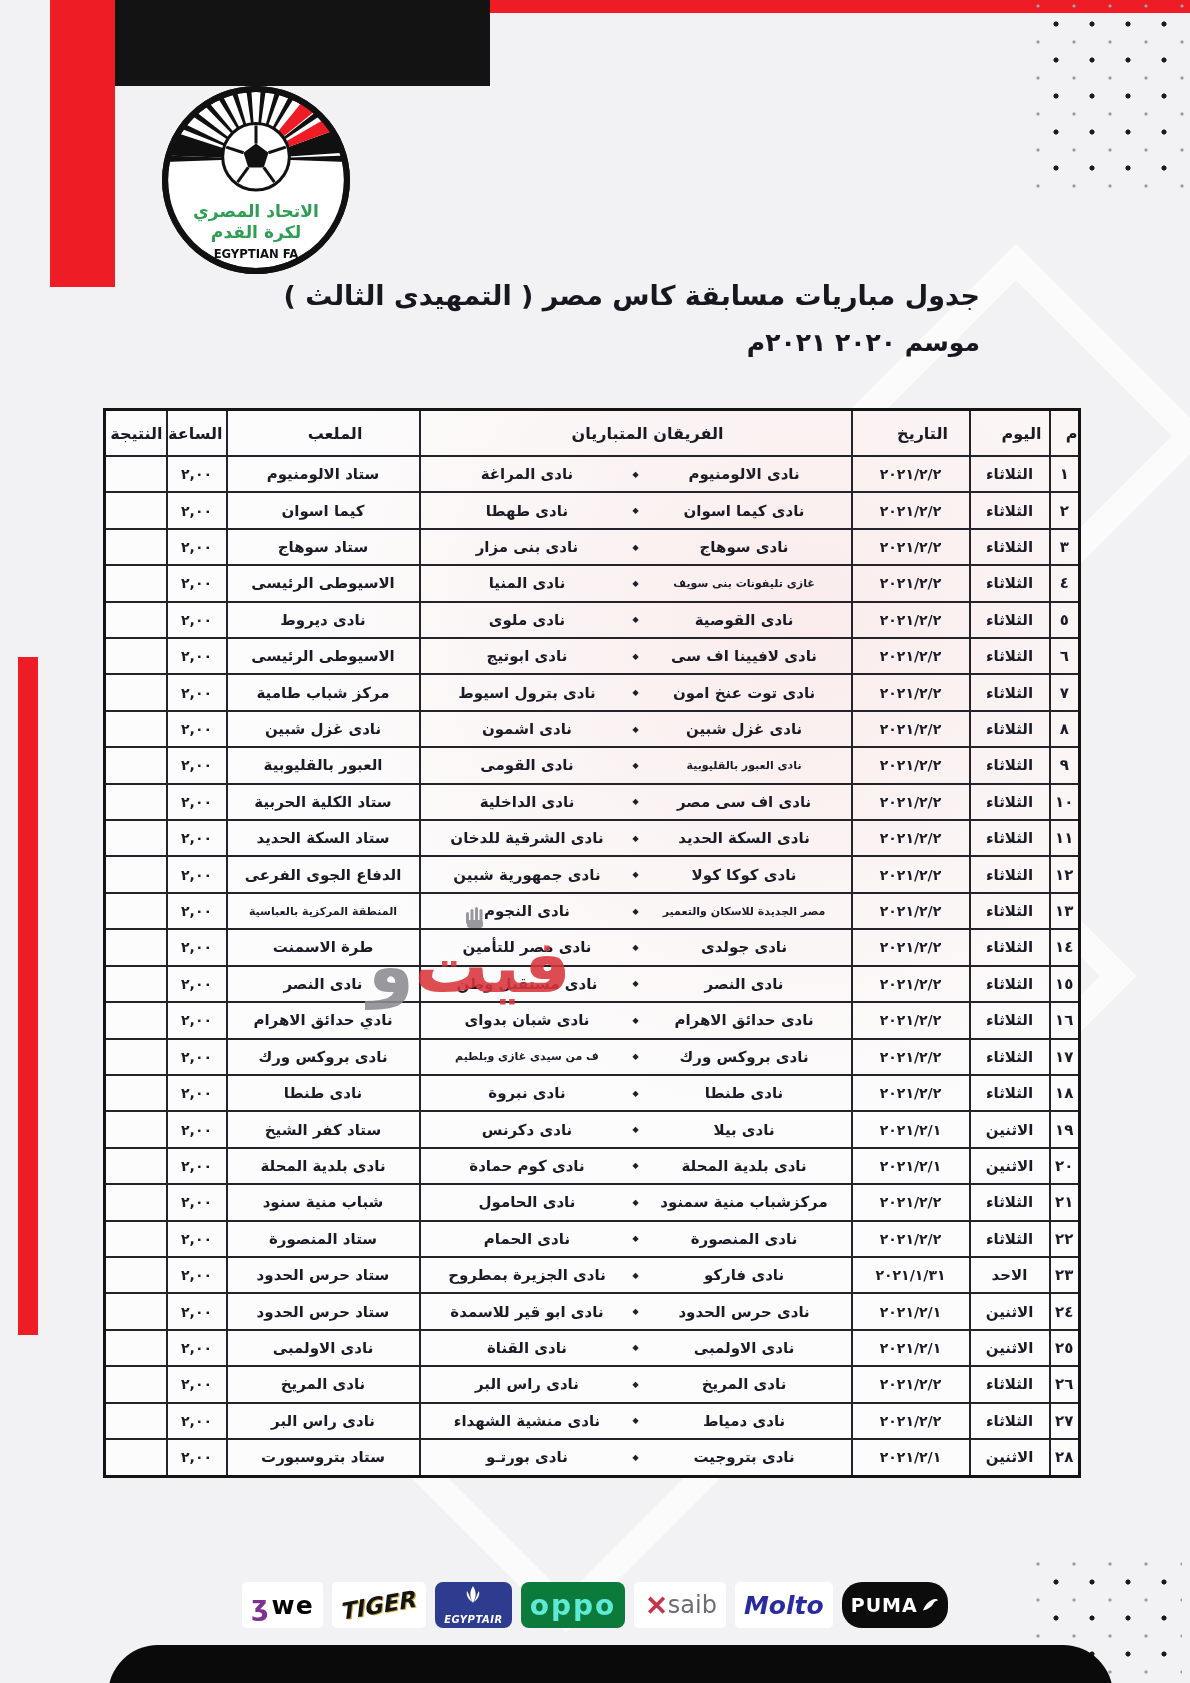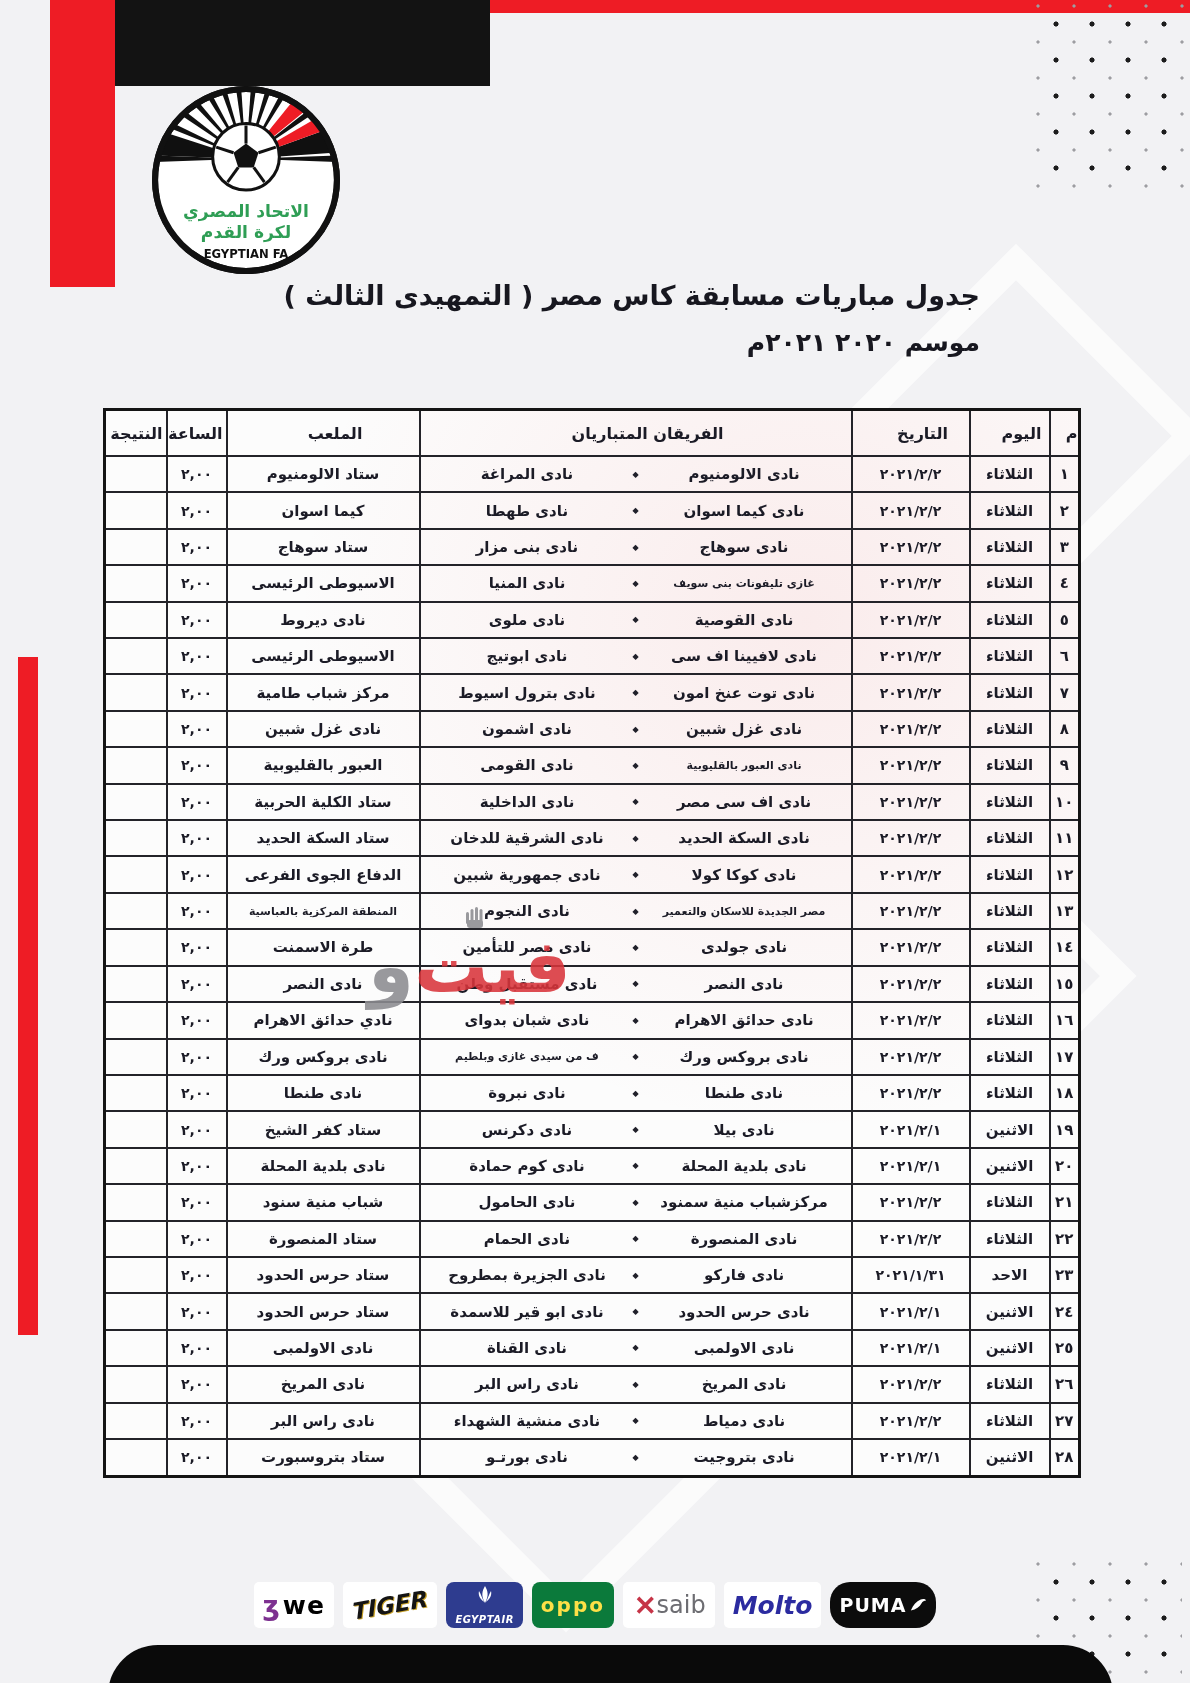--- a/index.html
+++ b/index.html
@@ -13,21 +13,21 @@
   .band-red-thin{position:absolute;left:490px;top:0;width:700px;height:13px;background:#ee1c25;}
   .stripe-red-left{position:absolute;left:18px;top:657px;width:20px;height:678px;background:#ee1c25;}
   
   .dots{position:absolute;background-image:
         radial-gradient(circle,#1c1c1c 2.2px,transparent 2.9px),
         radial-gradient(circle,#9d9da1 1.3px,transparent 1.9px);
         background-size:36px 36px,36px 36px;background-position:6px 6px,24px 24px;}
   .dots-tr{right:6px;top:0;width:152px;height:200px;}
   .dots-br{right:8px;top:1558px;width:150px;height:125px;}
   
-  .fa-logo{position:absolute;left:150px;top:84px;width:192px;height:192px;}
+  .fa-logo{position:absolute;left:160px;top:84px;width:192px;height:192px;}
   
   .title-wrap{position:absolute;left:200px;top:280px;width:780px;text-align:right;direction:rtl;}
   .title-l1{font-size:27px;font-weight:bold;letter-spacing:.5px;}
   .title-l2{font-size:25px;font-weight:bold;margin-top:17px;}
   
   .paper{position:absolute;left:103px;top:408px;width:977px;height:1070px;
          background:radial-gradient(circle at 72% 20%,rgba(236,118,118,.12),rgba(236,118,118,0) 46%),#fcfcfc;}
   table{width:100%;height:100%;border-collapse:collapse;direction:rtl;table-layout:fixed;
         border:3px solid #141414;}
   th,td{border:2px solid #232329;text-align:center;font-weight:bold;padding:0 3px;
@@ -51,21 +51,21 @@
   .tile{height:46px;background:#fff;border-radius:5px;display:flex;align-items:center;
         justify-content:center;padding:0 9px;}
   .tile.navy{background:#2e3c8f;border-radius:8px;flex-direction:column;gap:9px;}
   .tile.green{background:#0b7a3b;border-radius:8px;}
   .tile.black{background:#0c0c0c;border-radius:20px;}
   .we-swirl{color:#7d3190;font-size:27px;font-weight:bold;margin-right:3px;}
   .we-txt{color:#000000;font-size:25px;font-weight:bold;letter-spacing:1px;}
   .tiger-txt{color:#141414;font-size:23px;font-weight:900;font-style:italic;
              transform:rotate(-10deg) skewX(-6deg);text-shadow:1px 1px 0 #c9a227;}
   .egyptair-txt{color:#fff;font-size:10px;font-weight:bold;font-style:italic;letter-spacing:.5px;}
-  .oppo-txt{color:#fde047;font-size:20px;font-weight:bold;letter-spacing:2px;}
+  .oppo-txt{color:#5eead4;font-size:28px;font-weight:bold;letter-spacing:2px;}
   .saib-x{color:#c63447;font-size:27px;font-weight:bold;font-family:"DejaVu Serif",serif;margin-left:2px;}
   .saib-txt{color:#6d6d72;font-size:24px;}
   .molto-txt{color:#2b2ba0;font-size:25px;font-weight:900;font-style:italic;}
   .puma-txt{color:#fff;font-size:19px;font-weight:900;letter-spacing:1px;}
   
   .footer-bar{position:absolute;left:108px;top:1645px;width:1005px;height:80px;background:#0a0a0a;
               border-radius:50px 50px 0 0;}
 </style>
 </head>
 <body>

